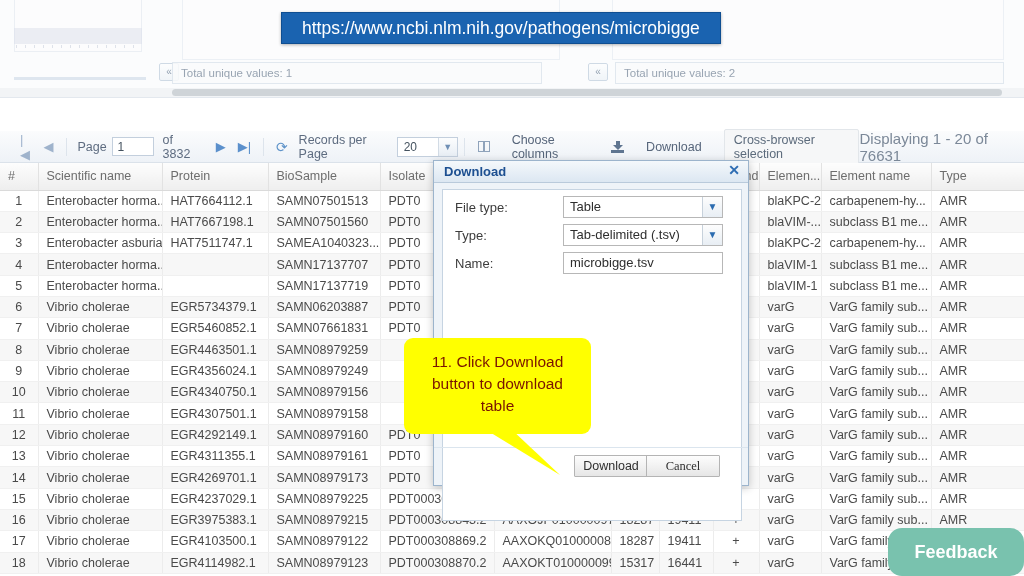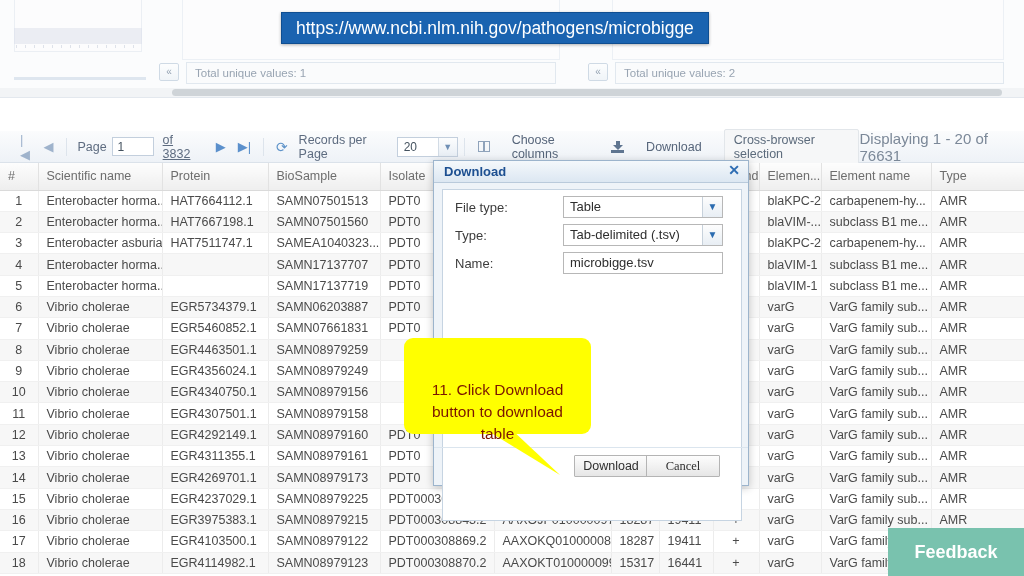--- a/index.html
+++ b/index.html
@@ -76,21 +76,21 @@
   }
   .top-divider {
     position: absolute; left: 0; top: 97px; width: 1024px; height: 1px;
     background: #e3e8ee;
   }
 
   
   .url-banner {
     position: absolute; left: 281px; top: 12px;
     height: 32px;
-    padding: 0 14px;
+    padding: 0 20px;
     background: #1a63b0;
     border: 1px solid #0f4e91;
     color: #ffffff;
     font-size: 17.5px;
     line-height: 31px;
     white-space: nowrap;
     box-shadow: 0 1px 3px rgba(0,0,0,.30);
     z-index: 40;
   }
 
@@ -298,74 +298,74 @@
     background: #ffff00;
     border-radius: 9px;
     z-index: 60;
   }
   .callout .txt {
     padding: 13px 14px 0 14px;
     color: #7a1500;
     font-size: 15.5px;
     line-height: 22px;
     text-align: center;
-    margin-top: 28px;
   }
   .callout-tail {
     position: absolute; left: 0; top: 0;
     width: 187px; height: 150px;
     overflow: visible; z-index: 59;
   }
 
   
   .feedback {
     position: absolute; right: 0; bottom: 0;
     width: 136px; height: 48px;
     background: #79c2ae;
     color: #ffffff;
     font-size: 18px; font-weight: bold;
     text-align: center; line-height: 48px;
     z-index: 45;
+    border-radius: 14px;
   }
 </style>
 </head>
 <body>
 
 <div id="screen">
 
   <div class="top-zone">
     <div class="faded-panel panel-a"></div>
     <div class="panel-a-inner"></div>
     <div class="panel-a-dots"></div>
     <div class="panel-a-bottomline"></div>
 
     <div class="faded-panel panel-b"></div>
     <div class="faded-panel panel-c"></div>
 
     <div class="collapse-btn" style="left:159px; top:63px;">«</div>
-    <div class="unique-bar" style="left:186px; top:62px; width:370px;">Total unique values: 1</div>
+    <div class="unique-bar" style="left:172px; top:62px; width:370px;">Total unique values: 1</div>
 
     <div class="collapse-btn" style="left:588px; top:63px;">«</div>
     <div class="unique-bar" style="left:615px; top:62px; width:389px;">Total unique values: 2</div>
 
     <div class="hscroll-top">
         <i></i>
       </div>
     <div class="top-divider"></div>
   </div>
 
   <div class="url-banner">https://www.ncbi.nlm.nih.gov/pathogens/microbigge</div>
 
   <div class="toolbar">
     <span class="tb-icon" style="margin-left:14px;">|◀</span>
     <span class="tb-icon">◀</span>
     <span class="tb-sep"></span>
     <span class="tb-label">Page</span>
     <input class="tb-input" value="1" style="">
-    <span class="tb-label" style="margin-left:4px;text-decoration:underline;">of 3832</span>
+    <span class="tb-label" style="margin-left:4px;">of 3832</span>
     <span class="tb-icon active" style="margin-left:6px;">▶</span>
     <span class="tb-icon active">▶|</span>
     <span class="tb-sep"></span>
     <span class="tb-icon ic-refresh">⟳</span>
     <span class="tb-label" style="margin-left:0;">Records per Page</span>
     <span class="tb-select" style="margin-left:6px;">
       <span class="val">20</span>
       <span class="arrow">▼</span>
     </span>
     <span class="tb-sep"></span>

